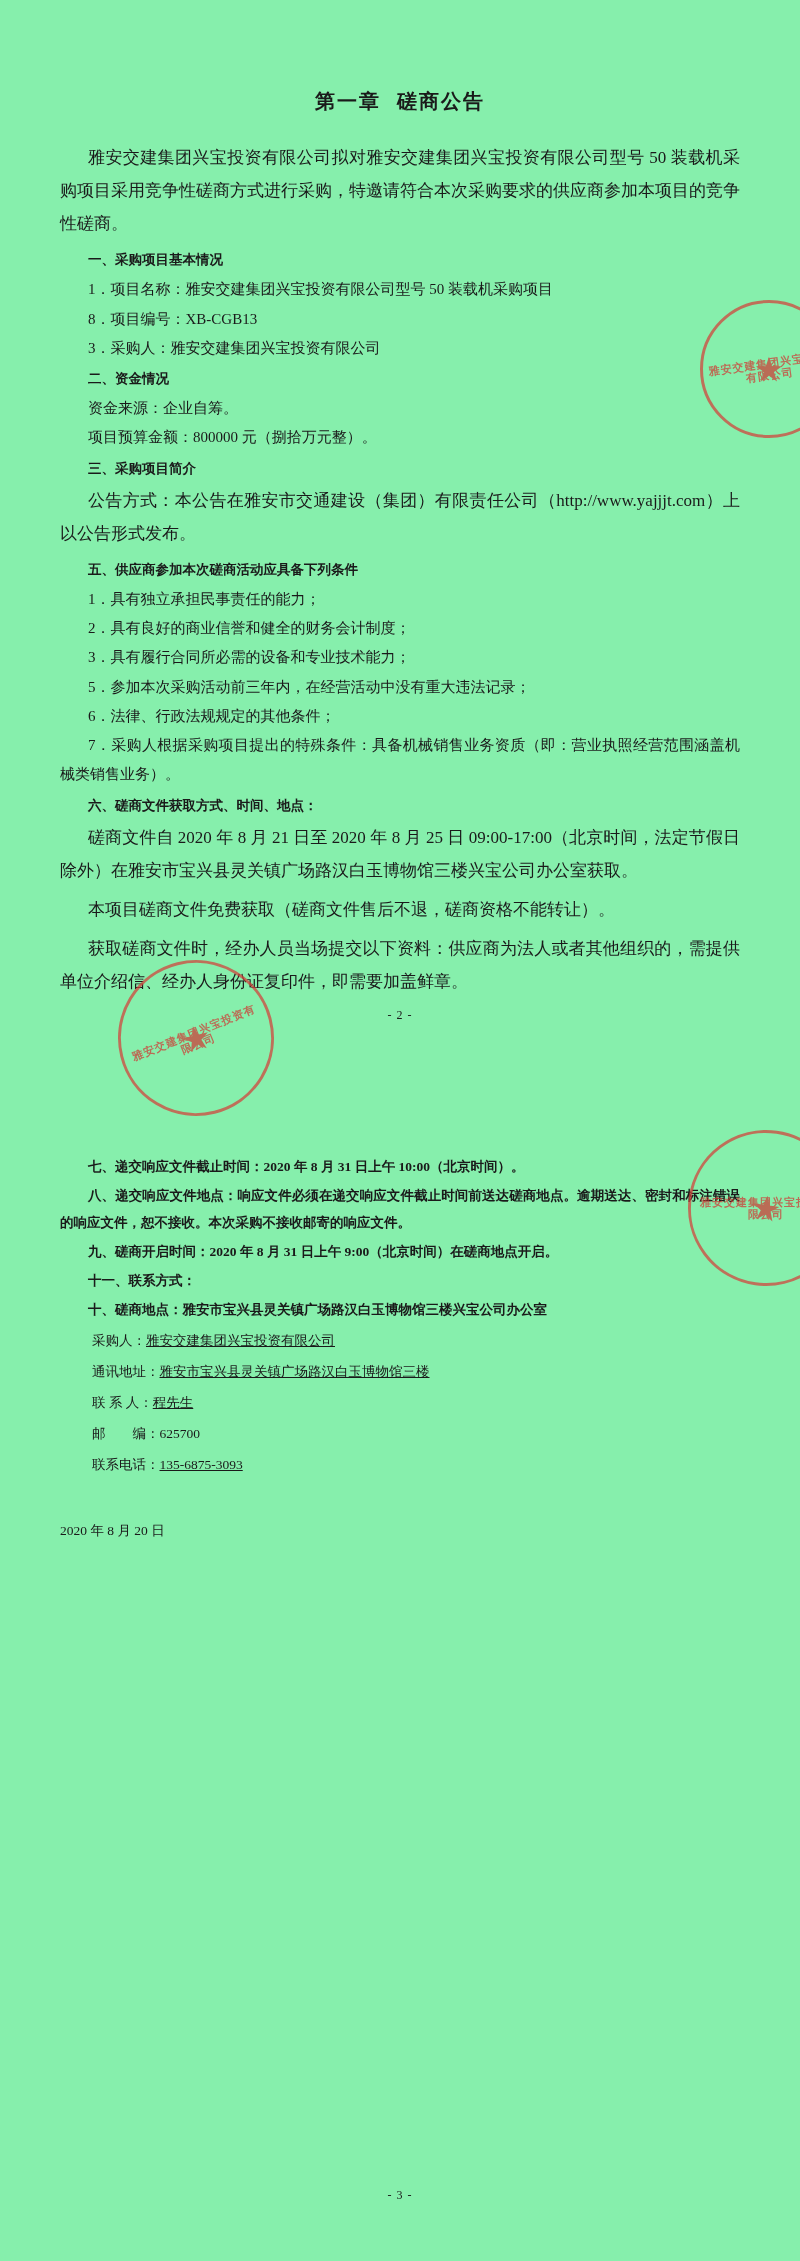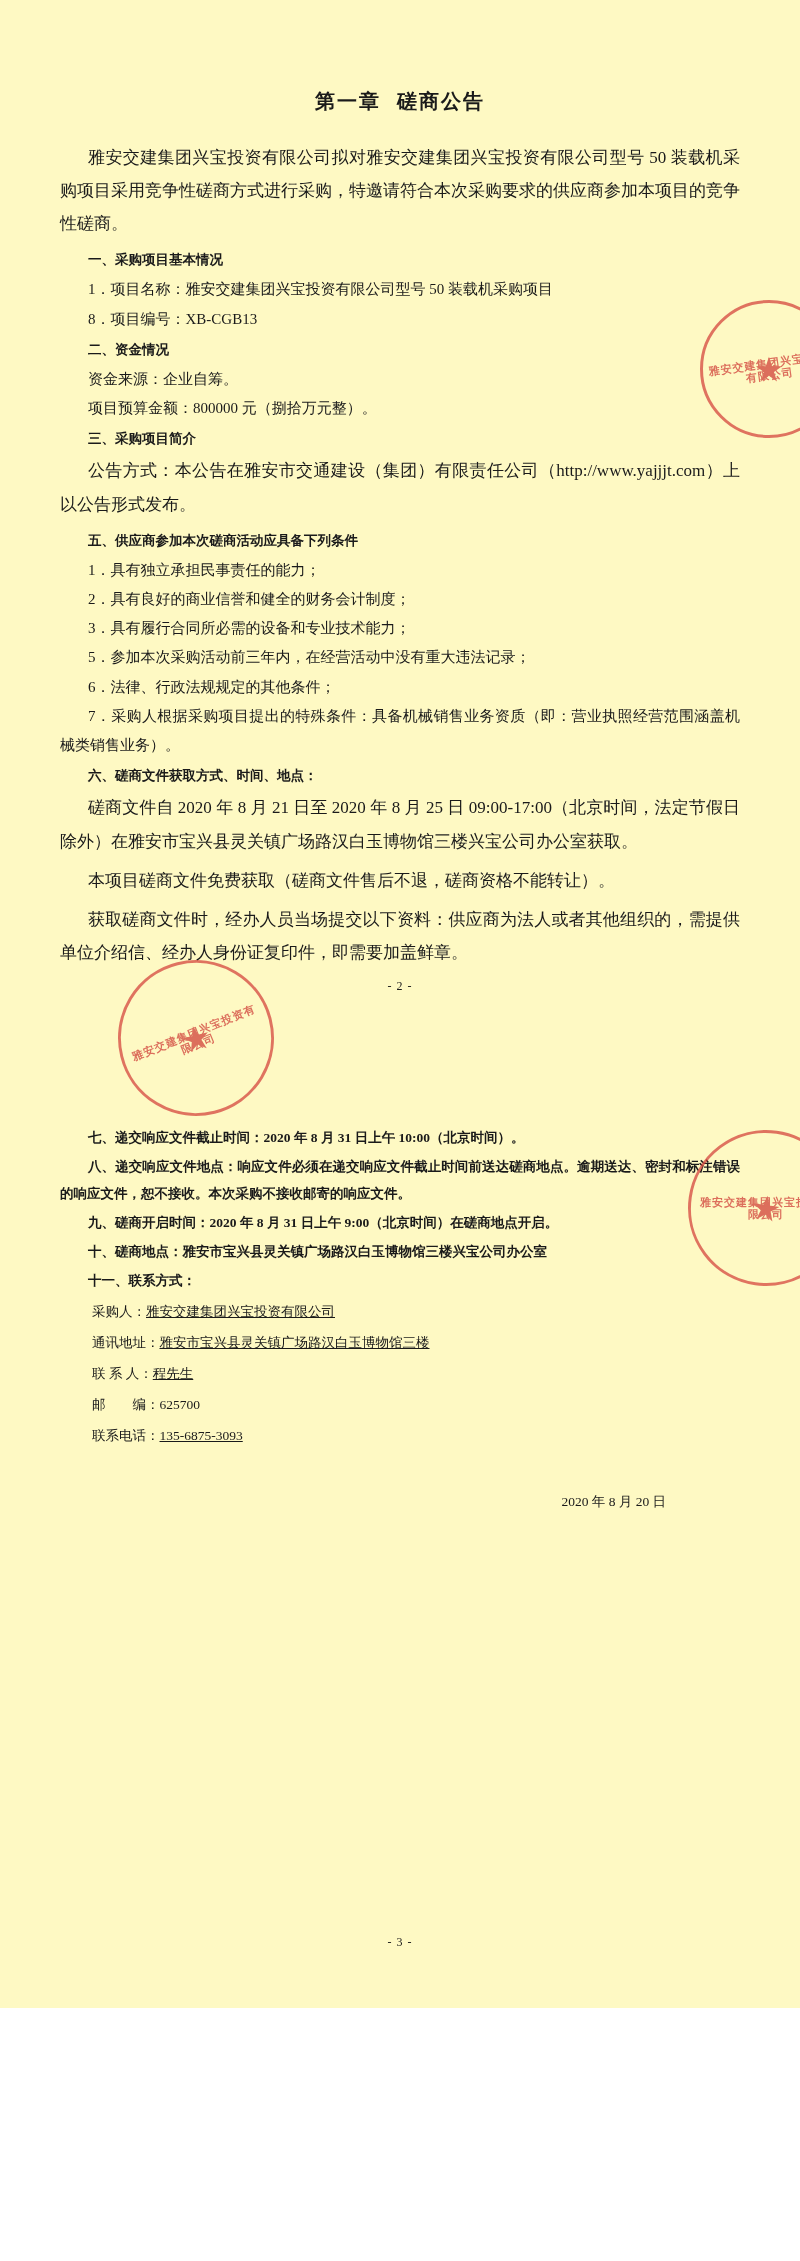--- a/index.html
+++ b/index.html
@@ -8,23 +8,23 @@
     background: #ffffff;
   }
   body {
     width: 800px;
     font-family: "Liberation Serif", "DejaVu Serif", serif;
     color: #1a1a1a;
   }
   .page {
     position: relative;
     width: 800px;
-    height: 2008px;
+    height: 2261px;
     overflow: hidden;
-    background: #fef9c3;
+    background: #86efac;
   }
   .sheet {
     position: absolute;
     left: 60px;
     top: 0;
     width: 680px;
   }
   .doc-title {
     text-align: center;
     font-size: 20px;
@@ -63,21 +63,20 @@
     letter-spacing: 1px;
   }
   .gap-block { height: 128px; }
   .contact-line {
     font-size: 13.5px;
     line-height: 2.0;
     text-indent: 28px;
     margin: 4px;
   }
   .date-line {
-    text-align: right;
     font-size: 13.5px;
     margin-top: 44px;
     padding-right: 74px;
   }
   .page-num-bottom {
     position: absolute;
     left: 0;
     right: 0;
     bottom: 58px;
     text-align: center;
@@ -126,20 +125,21 @@
 
     <div class="doc-title">
       <span class="ch-num">第一章</span><span>磋商公告</span>
     </div>
 
     <p class="indent2">雅安交建集团兴宝投资有限公司拟对雅安交建集团兴宝投资有限公司型号 50 装载机采购项目采用竞争性磋商方式进行采购，特邀请符合本次采购要求的供应商参加本项目的竞争性磋商。</p>
 
     <p class="section-head">一、采购项目基本情况</p>
     <p class="item">1．项目名称：雅安交建集团兴宝投资有限公司型号 50 装载机采购项目</p>
     <p class="item">8．项目编号：XB-CGB13</p>
+    <p class="item">3．采购人：雅安交建集团兴宝投资有限公司</p>
 
     <p class="section-head">二、资金情况</p>
     <p class="item">资金来源：企业自筹。</p>
     <p class="item">项目预算金额：800000 元（捌拾万元整）。</p>
 
     <p class="section-head">三、采购项目简介</p>
 
     <p class="indent2">公告方式：本公告在雅安市交通建设（集团）有限责任公司（http://www.yajjjt.com）上以公告形式发布。</p>
 
     <p class="section-head">五、供应商参加本次磋商活动应具备下列条件</p>
@@ -155,22 +155,22 @@
     <p class="indent2">本项目磋商文件免费获取（磋商文件售后不退，磋商资格不能转让）。</p>
     <p class="indent2">获取磋商文件时，经办人员当场提交以下资料：供应商为法人或者其他组织的，需提供单位介绍信、经办人身份证复印件，即需要加盖鲜章。</p>
 
     <div class="page-num">- 2 -</div>
 
     <div class="gap-block"></div>
 
     <p class="section-head">七、递交响应文件截止时间：2020 年 8 月 31 日上午 10:00（北京时间）。</p>
     <p class="section-head">八、递交响应文件地点：响应文件必须在递交响应文件截止时间前送达磋商地点。逾期送达、密封和标注错误的响应文件，恕不接收。本次采购不接收邮寄的响应文件。</p>
     <p class="section-head">九、磋商开启时间：2020 年 8 月 31 日上午 9:00（北京时间）在磋商地点开启。</p>
+    <p class="section-head">十一、联系方式：</p>
     <p class="section-head">十、磋商地点：雅安市宝兴县灵关镇广场路汉白玉博物馆三楼兴宝公司办公室</p>
-    <p class="section-head">十一、联系方式：</p>
 
     <p class="contact-line">
       <span>采购人：</span><span class="ul-text">雅安交建集团兴宝投资有限公司</span>
     </p>
     <p class="contact-line">
       <span>通讯地址：</span><span class="ul-text">雅安市宝兴县灵关镇广场路汉白玉博物馆三楼</span>
     </p>
     <p class="contact-line">
       <span>联 系 人：</span><span class="ul-text">程先生</span>
     </p>

